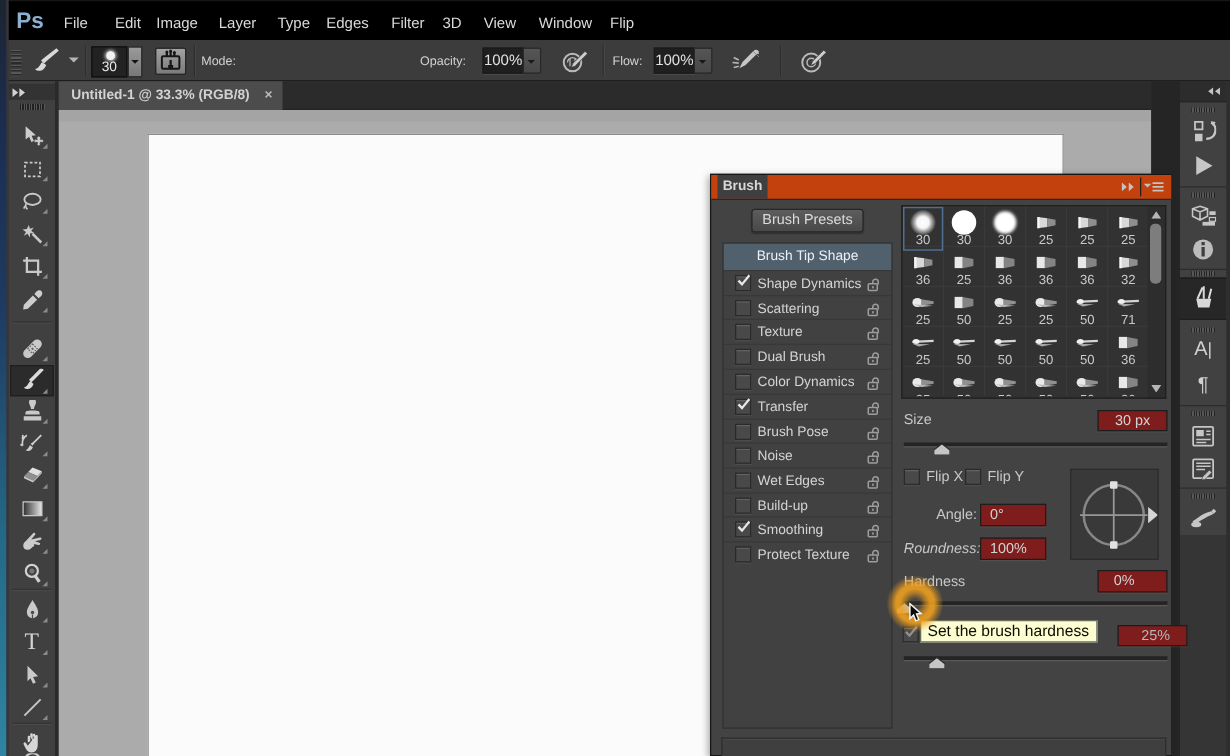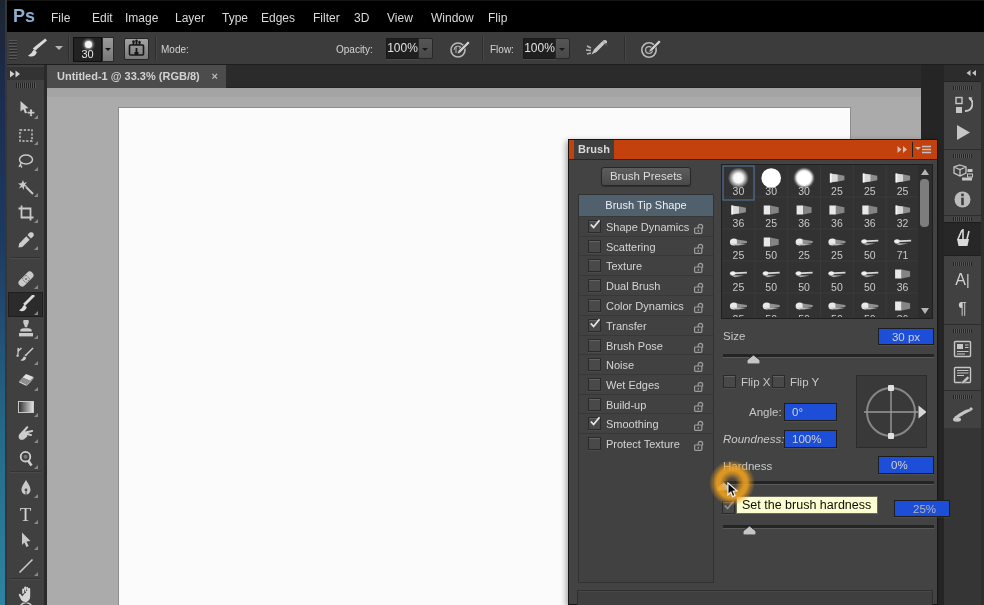--- a/index.html
+++ b/index.html
@@ -35,21 +35,21 @@
 #panel{left:568px;top:139px;width:370px;height:466px;background:#434343;border:1px solid #161616;box-sizing:border-box;box-shadow:-2px 2px 6px rgba(0,0,0,.35);}
 #phead{position:absolute;left:0;top:0;width:100%;height:19px;background:#c2410c;border-bottom:1px solid #272727;}
 #ptab{position:absolute;left:5px;top:0;width:40px;height:19px;background:#3f3f3f;color:#d8d8d8;font-size:11px;font-weight:bold;line-height:19px;text-align:center;}
 .btn{position:absolute;background:linear-gradient(#5d5d5d,#494949);border:1px solid #272727;border-radius:3px;color:#dcdcdc;font-size:11.5px;text-align:center;box-shadow:0 1px 1px rgba(0,0,0,.3);}
 #list{position:absolute;left:9px;top:54px;width:136px;height:389px;background:#414141;border:1px solid #313131;box-sizing:border-box;}
 #bts{position:absolute;left:0;top:0;width:100%;height:21px;background:#50606d;color:#ecf1f5;font-size:11px;line-height:21px;text-align:center;}
 .lrow{position:absolute;left:0;width:100%;height:20px;border-top:1px solid #383838;color:#d4d4d4;font-size:11px;line-height:20px;}
 .lrow .lab{position:absolute;left:27px;top:0;}
 .cb{position:absolute;width:13px;height:13px;background:#494949;border:1px solid #2a2a2a;box-shadow:inset 0 1px 0 rgba(255,255,255,.14),0 1px 0 rgba(255,255,255,.06);box-sizing:border-box;}
 .cb svg{position:absolute;left:-1px;top:-3px;}
-.pvbox{position:absolute;background:#1d4ed8;border:1px solid #1d1d1d;box-shadow:0 1px 0 rgba(255,255,255,.06);color:#d2d2d2;font-size:11.5px;box-sizing:border-box;}
+.pvbox{position:absolute;background:#7f1d1d;border:1px solid #1d1d1d;box-shadow:0 1px 0 rgba(255,255,255,.06);color:#d2d2d2;font-size:11.5px;box-sizing:border-box;}
 .slider{position:absolute;height:3px;background:#242424;box-shadow:0 1px 0 rgba(255,255,255,.12);}
 .thumb{position:absolute;width:13px;height:9px;}
 .thumb svg{display:block;}
 .plabel{position:absolute;font-size:11.5px;color:#c8c8c8;}
 #footer{position:absolute;left:8px;top:450px;width:356px;height:15px;background:#3f3f3f;border:1px solid #2e2e2e;border-bottom:none;box-sizing:border-box;box-shadow:inset 0 1px 0 rgba(255,255,255,.05);}
 #tooltip{position:absolute;left:167px;top:356px;width:135px;height:16px;background:#fcfdd1;border:1px solid #6b6b5e;font-size:12.5px;color:#0d0d00;line-height:16px;padding-left:5px;box-sizing:content-box;z-index:40;}
 #glow{position:absolute;left:139px;top:319px;width:48px;height:48px;z-index:41;background:radial-gradient(circle 24px at 50% 50%,rgba(238,158,26,.06) 0 17%,rgba(238,158,26,.6) 36%,rgba(240,161,30,.88) 50% 64%,rgba(239,159,28,.45) 78%,rgba(238,158,26,0) 95%);}
 #cursor{position:absolute;left:158px;top:342px;z-index:42;}
 
 #grid{position:absolute;left:152px;top:24px;width:197px;height:153px;background:#323232;border:1px solid #1f1f1f;overflow:hidden;}

